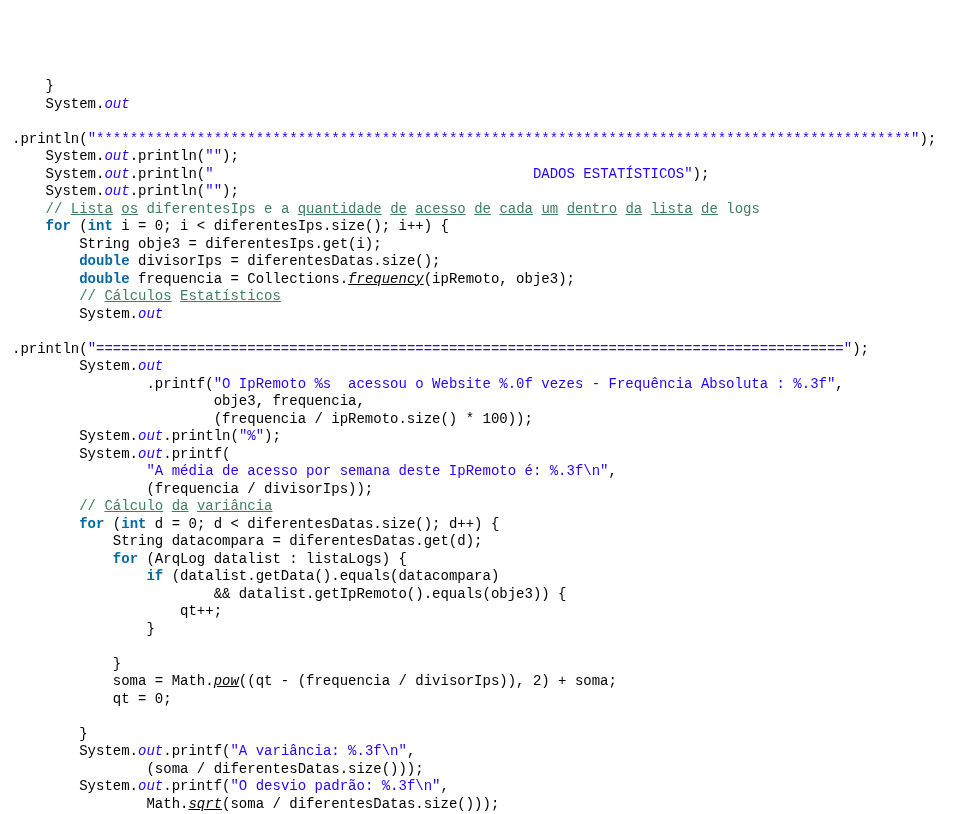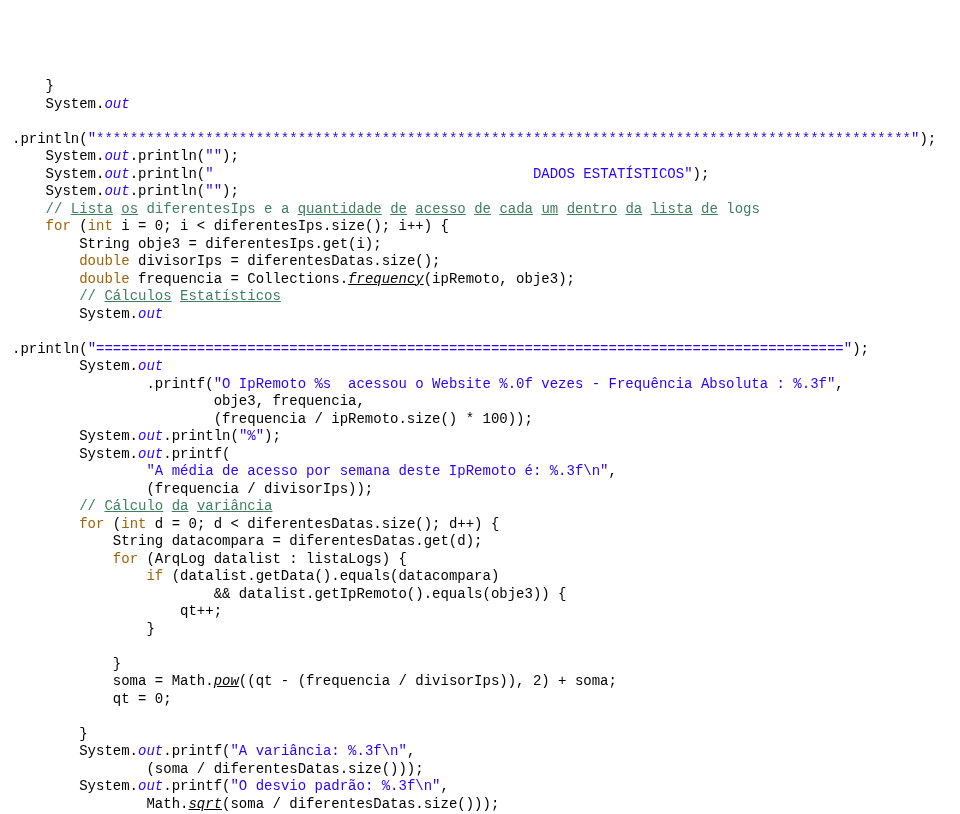--- a/index.html
+++ b/index.html
@@ -4,21 +4,21 @@
 <style>
   body {
     font-family: Consolas, Monaco, 'Courier New', monospace;
     font-size: 14px;
     line-height: 1.25;
     margin: 0;
     padding: 8px 12px;
     background: #fff;
     white-space: pre;
   }
-  .kw { color: #a16207; font-weight: normal; }
+  .kw { color: #0369a1; font-weight: bold; }
   .st { font-style: italic; color: #2a00ff; }
   .cm { color: #3f7f5f; }
   .ul { text-decoration: underline; font-family: Liberation Mono, monospace; }
   .fn { font-style: italic; text-decoration: underline; }
   .str { color: #2a00ff; }
   .bl { color: #000; }
 </style>
 </head>
 <body>
 

